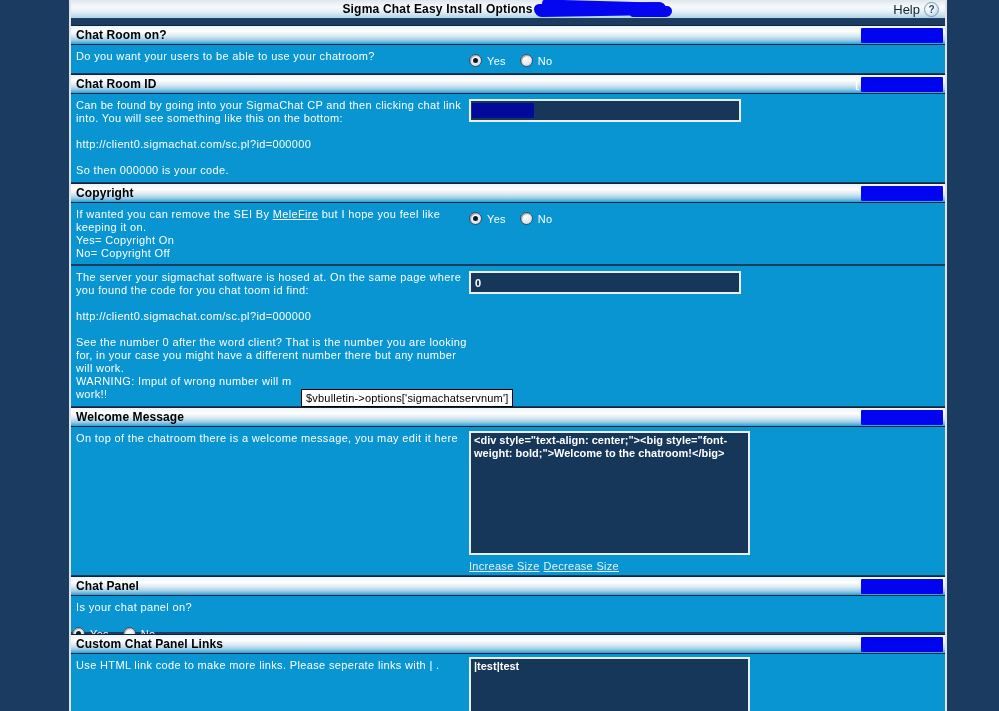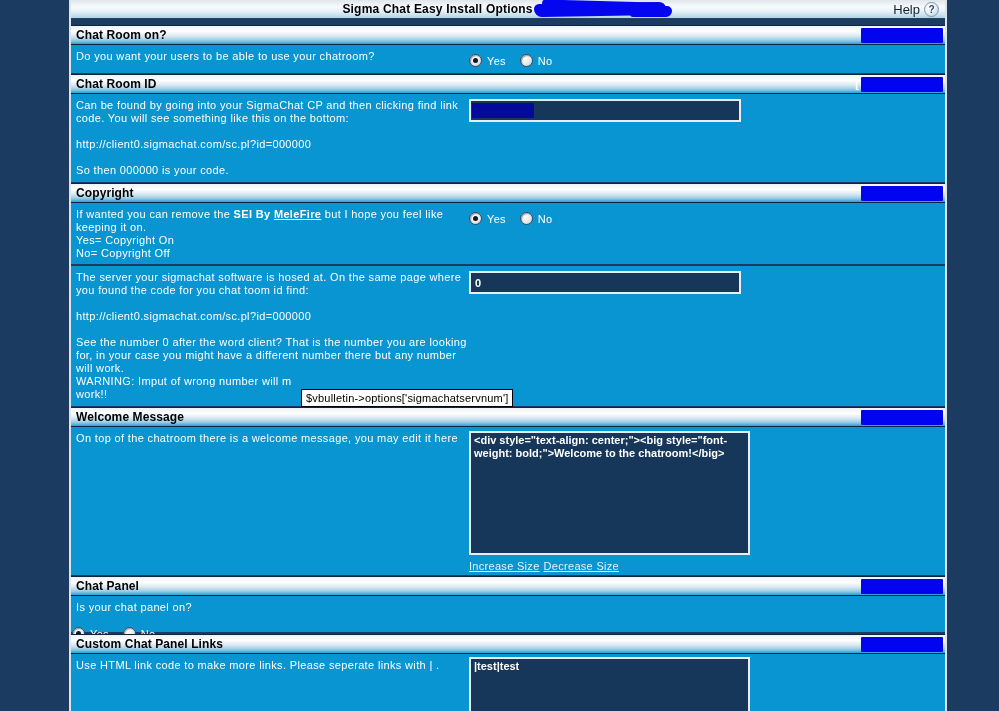--- a/index.html
+++ b/index.html
@@ -112,22 +112,22 @@
     border:2px solid #e9eef3; color:#fff; font-weight:bold;
     font-size:11px; line-height:13px;
     font-family:"Liberation Sans","DejaVu Sans",sans-serif;
     padding:1px 3px; outline:none; resize:none; overflow:hidden;
   }
   .ta-welcome { height:124px; }
   .ta-links { height:62px; }
   .size-links { margin-top:1px; font-size:11px; letter-spacing:0.3px; }
   .size-links a { color:#e6f3fc; text-decoration:underline; margin-right:4px; cursor:pointer; }
 
-  .desc b { font-weight:bold;margin-top:48px; }
-  .desc a.inline-link { color:#fff; font-weight:bold; text-decoration:underline; cursor:pointer; }
+  .desc b { font-weight:normal;margin-top:48px; }
+  .desc a.inline-link { color:#fff; font-weight:normal; text-decoration:underline; cursor:pointer; }
 
   
   .tooltip {
     position:absolute; left:301px; top:389px; z-index:20;
     background:#fdfdfd; border:1px solid #000; color:#000;
     font-size:11px; line-height:14px; padding:1px 4px; white-space:nowrap;
     letter-spacing:0.2px;
   }
 </style>
 </head>
@@ -169,21 +169,21 @@
 
     <div class="gap1"></div>
 
     <div class="sec-header">
       <span class="sec-title">Chat Room ID</span>
       <span class="censor-bracket">[</span>
       <span class="header-censor"></span>
     </div>
     <div class="sec-row" style="height:88px;">
       <div class="desc">
-        <div class="para">Can be found by going into your SigmaChat CP and then clicking find link code. You will see something like this on the bottom:</div>
+        <div class="para">Can be found by going into your SigmaChat CP and then clicking chat link into. You will see something like this on the bottom:</div>
         <div class="para">http://client0.sigmachat.com/sc.pl?id=000000</div>
         <div class="line">So then 000000 is your code.</div>
       </div>
       <div class="ctrl pad5">
         <span class="input-wrap">
           <input class="txt-input" type="text" style="">
           <span class="input-censor"></span>
         </span>
       </div>
     </div>

